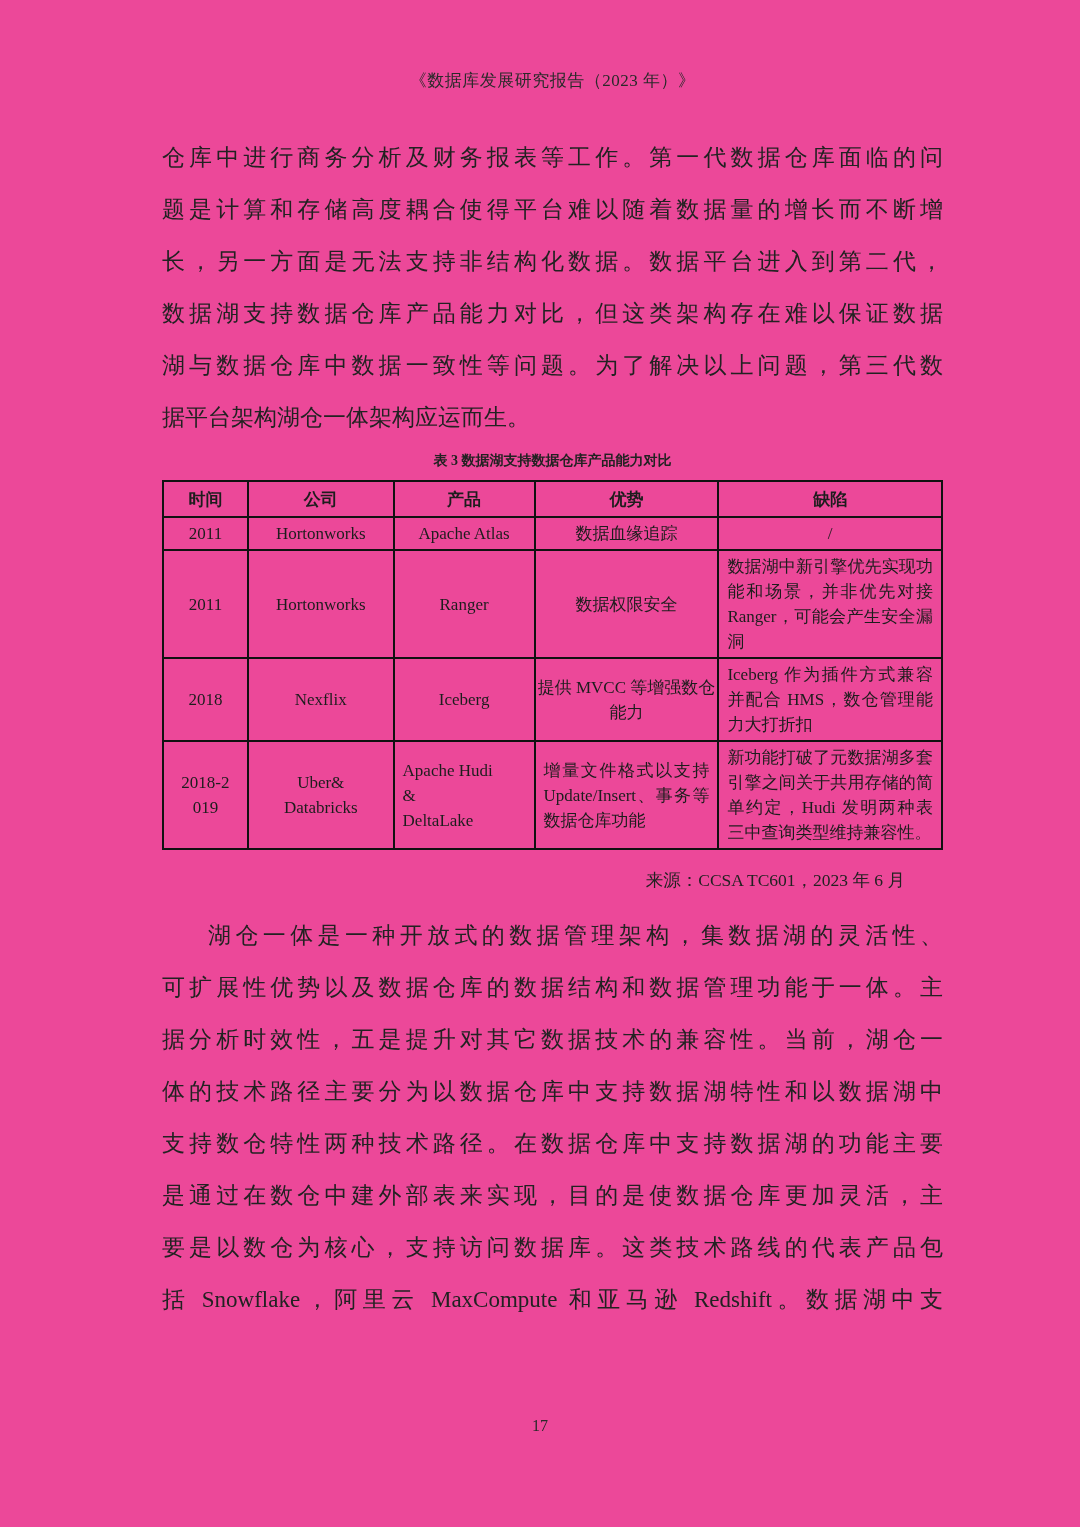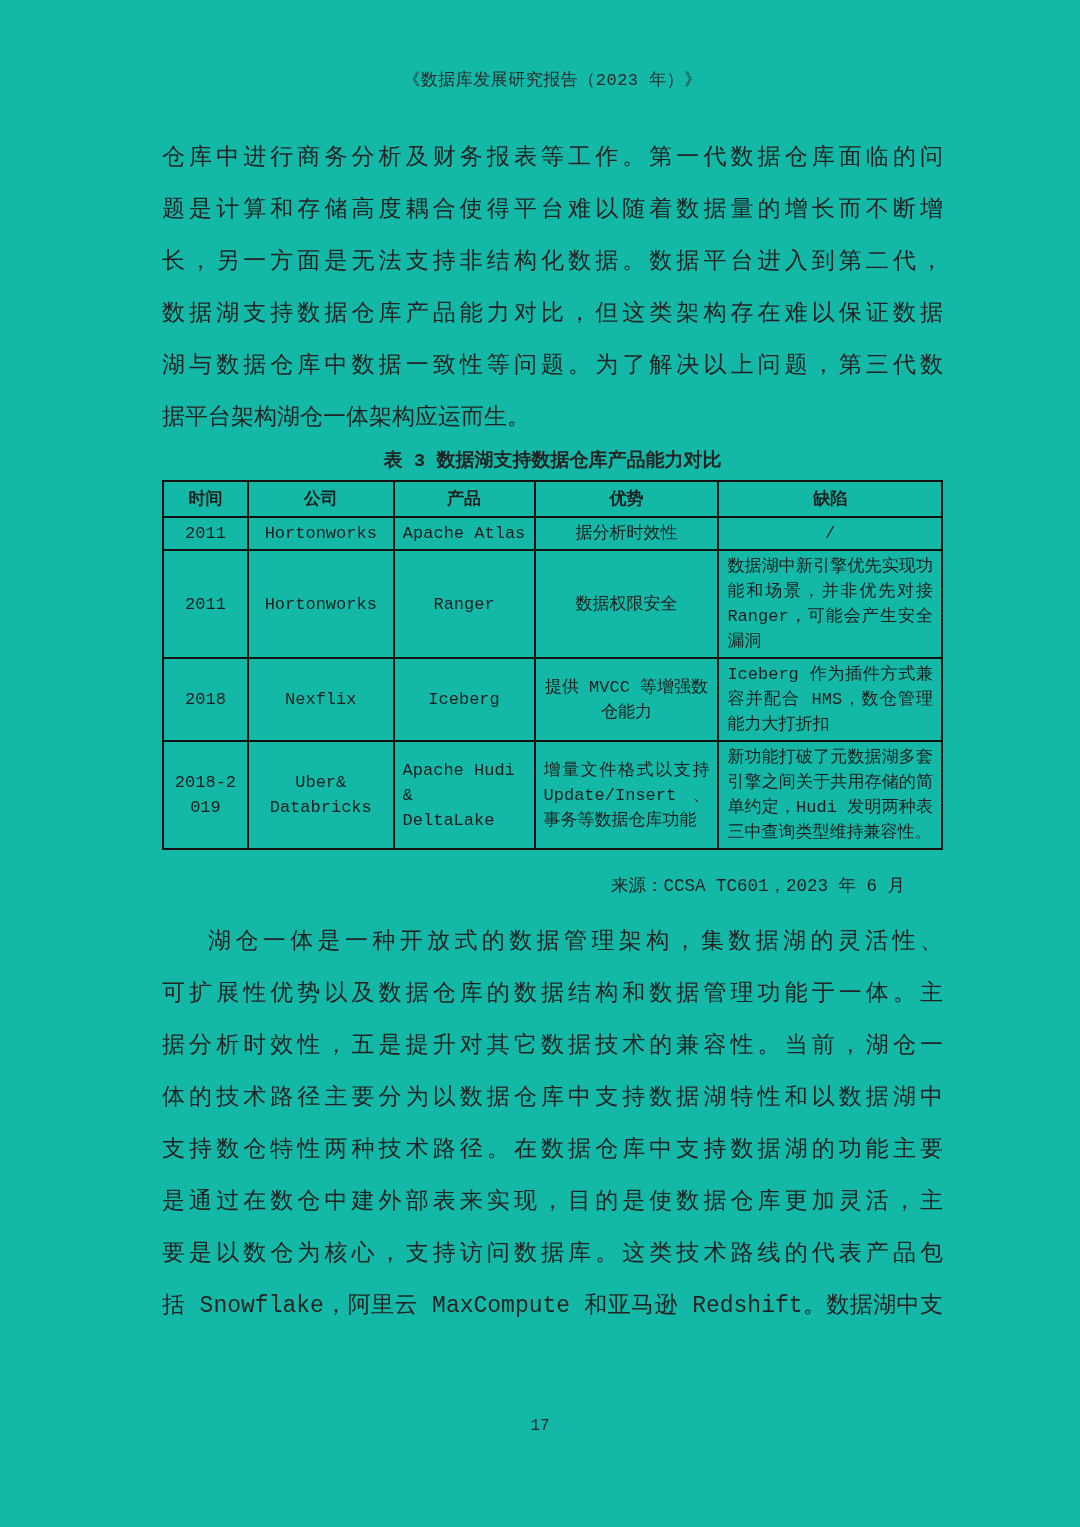--- a/index.html
+++ b/index.html
@@ -1,21 +1,21 @@
 <!DOCTYPE html>
 <html><head>
 <meta charset="utf-8">
 <style>
   html, body { margin: 0; padding: 0; background: #ffffff; }
   .page {
     position: relative;
     width: 1080px;
     height: 1527px;
-    background: #14b8a6;
-    font-family: Liberation Mono, monospace;
+    background: #ec4899;
+    font-family: Liberation Serif, serif;
     color: #1d1d1d;
     overflow: hidden;
   }
   .content {
     margin-left: 162px;
     width: 781px;
   }
   .doc-header {
     padding-top: 70px;
     text-align: center;
@@ -38,21 +38,21 @@
     overflow: hidden;
     color: #222;
   }
   .line-last {
     text-align-last: left;
   }
   .line-indent { text-indent: 46px; }
   .table-caption {
     margin-top: 4px;
     text-align: center;
-    font-size: 19px;
+    font-size: 14px;
     font-weight: bold;
     line-height: 26px;
     color: #222;
   }
   table.data-table {
     margin-top: 6px;
     width: 781px;
     border-collapse: collapse;
     table-layout: fixed;
   }
@@ -76,21 +76,21 @@
     text-align: justify;
     text-align-last: left;
     padding: 3px 8px;
   }
   table.data-table td.cell-time { word-break: break-all; }
   table.data-table tbody tr:nth-child(1) { height: 33px; }
   table.data-table tbody tr:nth-child(2) { height: 100px; }
   table.data-table tbody tr:nth-child(3) { height: 76px; }
   table.data-table tbody tr:nth-child(4) { height: 108px; }
   .table-source {
-    margin-top: 24px;
+    margin-top: 18px;
     text-align: right;
     padding-right: 38px;
     font-size: 17.5px;
     line-height: 24px;
     color: #222;
   }
   .page-number {
     position: absolute;
     bottom: 92px;
     left: 0;
@@ -134,21 +134,21 @@
             <th>产品</th>
             <th>优势</th>
             <th>缺陷</th>
           </tr>
       </thead>
       <tbody>
           <tr>
             <td class="cell-time">2011</td>
             <td>Hortonworks</td>
             <td>Apache Atlas</td>
-            <td>据分析时效性</td>
+            <td>数据血缘追踪</td>
             <td>/</td>
           </tr>
           <tr>
             <td class="cell-time">2011</td>
             <td>Hortonworks</td>
             <td>Ranger</td>
             <td>数据权限安全</td>
             <td class="cell-long">数据湖中新引擎优先实现功能和场景，并非优先对接 Ranger，可能会产生安全漏洞</td>
           </tr>
           <tr>

